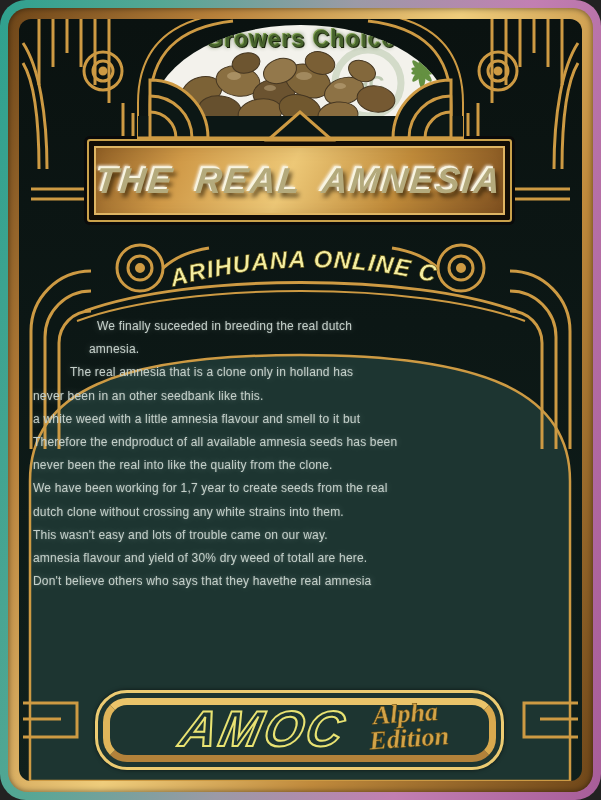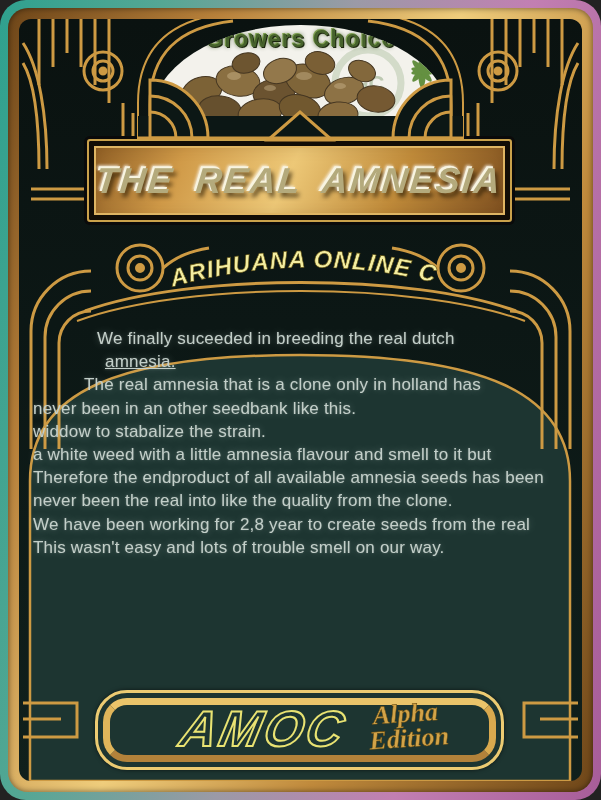--- a/index.html
+++ b/index.html
@@ -24,27 +24,27 @@
   
   .title-plate{position:absolute;left:68px;top:120px;width:425px;height:83px;box-sizing:border-box;
     border:2px solid #caa24b;border-radius:3px;
     background:linear-gradient(115deg,#8a5a22 0%,#d09a48 22%,#edc877 47%,#c08b3a 72%,#7a4c1e 100%);
     box-shadow:0 0 0 3px #0a0a0a,inset 0 0 0 5px #120d06,inset 0 0 0 7px #dfb563,inset 0 0 18px rgba(80,45,0,.35);
     display:flex;align-items:center;justify-content:center;}
   .title-text{font-size:36px;font-weight:900;font-style:italic;letter-spacing:2px;word-spacing:10px;
     transform:skewX(-6deg);color:#b4aa7c;white-space:nowrap;
     text-shadow:-2px -2px 0 #f8f4e0,-3px -3px 3px rgba(255,255,255,.75),3px 4px 4px rgba(30,20,0,.65);}
   
-  .body-text{position:absolute;left:14px;top:308px;width:535px;z-index:4;
-    font-size:17px;line-height:23.2px;letter-spacing:.2px;color:#c3cfc9;
+  .body-text{position:absolute;left:14px;top:296px;width:535px;z-index:4;
+    font-size:12px;line-height:23.2px;letter-spacing:.2px;color:#c3cfc9;
     text-shadow:0 0 8px rgba(230,255,245,.28),0 0 2px rgba(255,255,255,.25);}
   .body-text div{white-space:pre;}
   .body-text div:nth-child(1){padding-left:64px;}
-  .body-text div:nth-child(2){padding-left:72px;text-decoration:underline;}
-  .body-text div:nth-child(3){padding-left:24px;margin-left:27px;}
+  .body-text div:nth-child(2){padding-left:56px;}
+  .body-text div:nth-child(3){padding-left:37px;}
   .body-text div:nth-child(4){}
   
   .amoc-plate{position:absolute;left:76px;top:671px;width:409px;height:80px;z-index:5;}
   .amoc-frame{position:absolute;inset:0;border:3px solid #eccb72;border-radius:32px;
     box-shadow:0 0 4px rgba(0,0,0,.6);}
   .amoc-frame2{position:absolute;inset:8px;border:7px solid #d9a94e;border-radius:24px;
     border-top-color:#eac46a;border-left-color:#e0b55a;border-bottom-color:#b3823a;}
   .amoc-content{position:absolute;inset:0;display:flex;align-items:center;justify-content:center;}
 </style>
 </head>
@@ -204,26 +204,28 @@
 
     <div class="title-plate">
       <div class="title-text">THE REAL AMNESIA</div>
     </div>
 
     <div class="body-text">
         <div>We finally suceeded in breeding the real dutch</div>
         <div>amnesia.</div>
         <div>The real amnesia that is a clone only in holland has</div>
         <div>never been in an other seedbank like this.</div>
-        <div>widdow to stabalize the strain.</div>
         <div>a white weed with a little amnesia flavour and smell to it but</div>
         <div>Therefore the endproduct of all available amnesia seeds has been</div>
         <div>never been the real into like the quality from the clone.</div>
-        <div>We have been working for 2,8 year to create seeds from the real</div>
-        <div>This wasn't easy and lots of trouble smell on our way.</div>
+        <div>We have been working for 1,7 year to create seeds from the real</div>
+        <div>dutch clone without crossing any white strains into them.</div>
+        <div>This wasn't easy and lots of trouble came on our way.</div>
+        <div>amnesia flavour and yield of 30% dry weed of totall are here.</div>
+        <div>Don't believe others who says that they havethe real amnesia</div>
       </div>
 
     <div class="amoc-plate">
       <div class="amoc-frame"></div>
       <div class="amoc-frame2"></div>
       <div class="amoc-content">
         <svg width="380" height="72" viewBox="0 0 380 72">
           <g transform="translate(150,52) skewX(-12)">
             <text x="0" y="0" text-anchor="middle" font-family="Liberation Sans, sans-serif" font-size="50" font-weight="900" font-style="italic" letter-spacing="3" fill="none" stroke="#e9e372" stroke-width="2">AMOC</text>
           </g>

